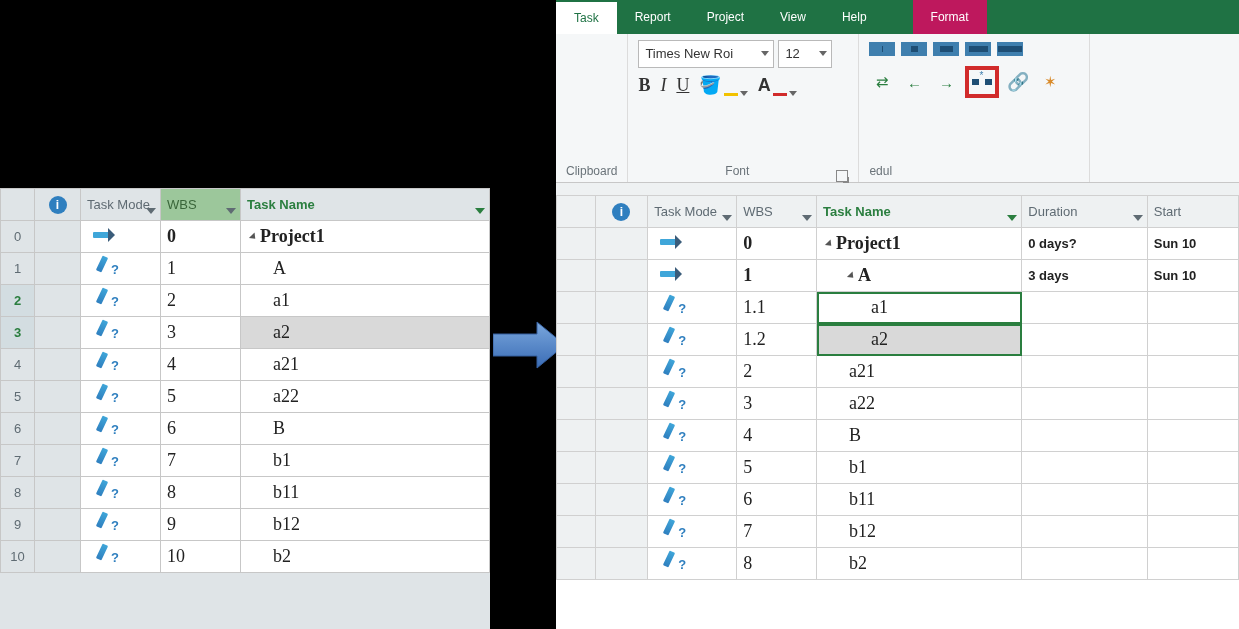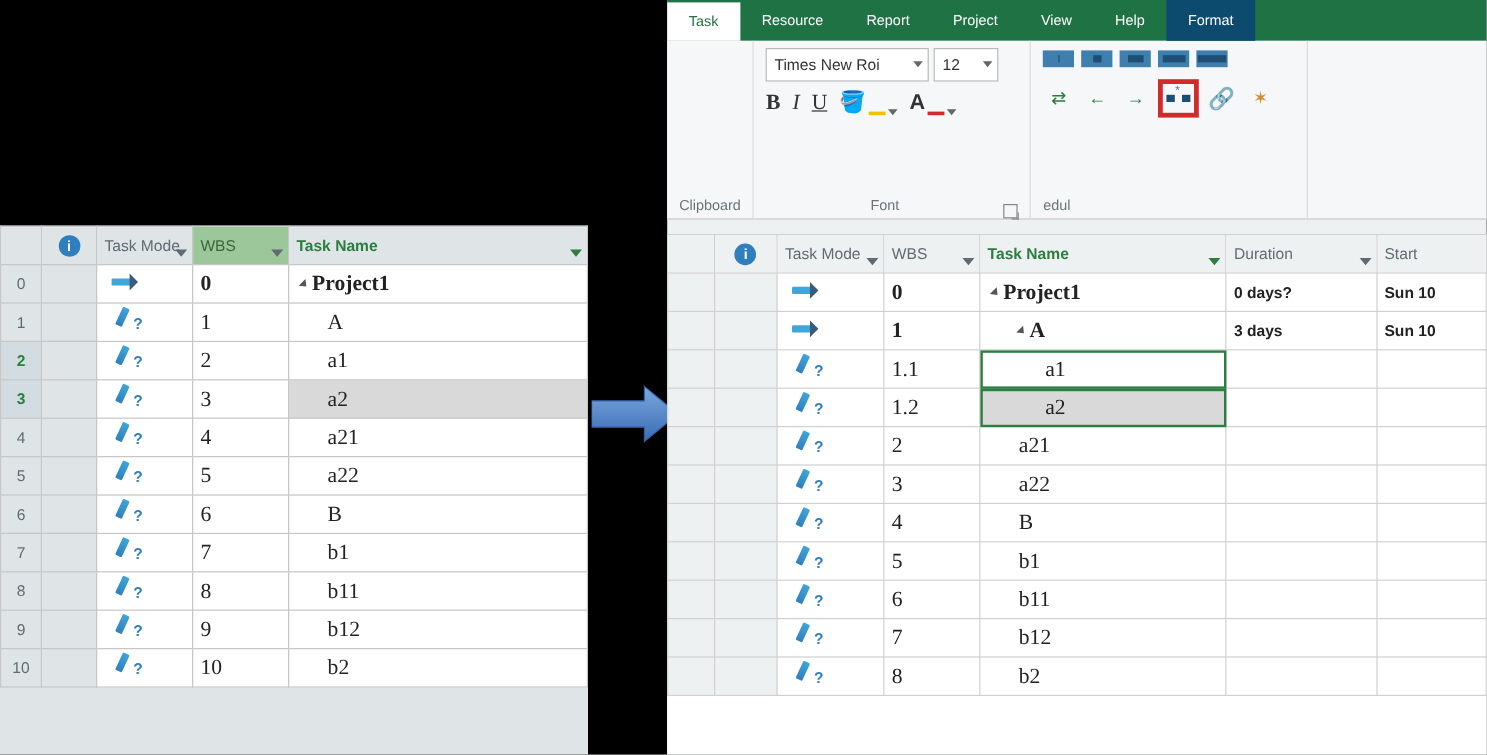--- a/index.html
+++ b/index.html
@@ -28,21 +28,21 @@
   .mode-manual{display:inline-block;width:20px;height:18px;position:relative;}
   .mode-manual:before{content:"";position:absolute;left:6px;top:-2px;width:6px;height:16px;background:linear-gradient(#3fa6d9,#2f7fbf);transform:rotate(25deg);border-radius:1px;}
   .mode-manual:after{content:"?";position:absolute;right:-6px;top:4px;color:#2f7fbf;font-weight:bold;font-size:13px;}
   
   .big-arrow{position:absolute;left:493px;top:320px;}
   
   .right-panel{position:absolute;left:556px;top:0;width:683px;height:629px;background:#eef1f2;}
   .ribbon-tabs{display:flex;height:34px;background:#1f7244;}
   .ribbon-tab{padding:0 18px;line-height:34px;color:#fff;font-size:12px;cursor:pointer;}
   .ribbon-tab.active{background:#fff;color:#1f7244;margin-top:2px;height:32px;line-height:32px;}
-  .ribbon-tab.format{background:#0c4a6e;}
+  .ribbon-tab.format{background:#be185d;margin-left:28px;}
   .ribbon-body{height:148px;background:#f5f7f8;border-bottom:1px solid #c7c7c7;display:flex;}
   .grp{border-right:1px solid #dcdcdc;padding:6px 10px 0 10px;display:flex;flex-direction:column;justify-content:space-between;}
   .grp-label{text-align:center;font-size:12px;color:#6a7379;margin:2px 0 4px;}
   .paste-big{display:flex;flex-direction:column;align-items:center;width:56px;}
   .paste-big .board{width:30px;height:38px;background:#f2d27a;border:1px solid #bda35a;border-radius:3px;position:relative;margin-top:4px;}
   .paste-big .board:after{content:"";position:absolute;left:4px;top:4px;width:22px;height:28px;background:#fff;border:1px solid #bbb;}
   .paste-big span{font-size:13px;margin-top:4px;color:#333;}
   .paste-big .mini-caret{width:0;height:0;border-left:4px solid transparent;border-right:4px solid transparent;border-top:5px solid #666;margin-top:2px;}
   .clip-items{display:flex;flex-direction:column;gap:6px;font-size:13px;color:#333;}
   .clip-items .row{display:flex;align-items:center;gap:6px;}
@@ -197,21 +197,20 @@
           <stop offset="0" stop-color="#7aa7dd"></stop>
           <stop offset="1" stop-color="#3a6cb5"></stop>
         </linearGradient>
       </defs>
     <polygon points="0,14 44,14 44,2 72,25 44,48 44,36 0,36" fill="url(#ag)" stroke="#355f9e" stroke-width="1"></polygon>
   </svg>
 
   <div class="right-panel">
     <div class="ribbon-tabs">
       <div class="ribbon-tab active">Task</div>
-      <div class="ribbon-tab">Resource</div>
       <div class="ribbon-tab">Report</div>
       <div class="ribbon-tab">Project</div>
       <div class="ribbon-tab">View</div>
       <div class="ribbon-tab">Help</div>
       <div class="ribbon-tab format">Format</div>
     </div>
 
     <div class="ribbon-body">
 
       <div class="grp">

